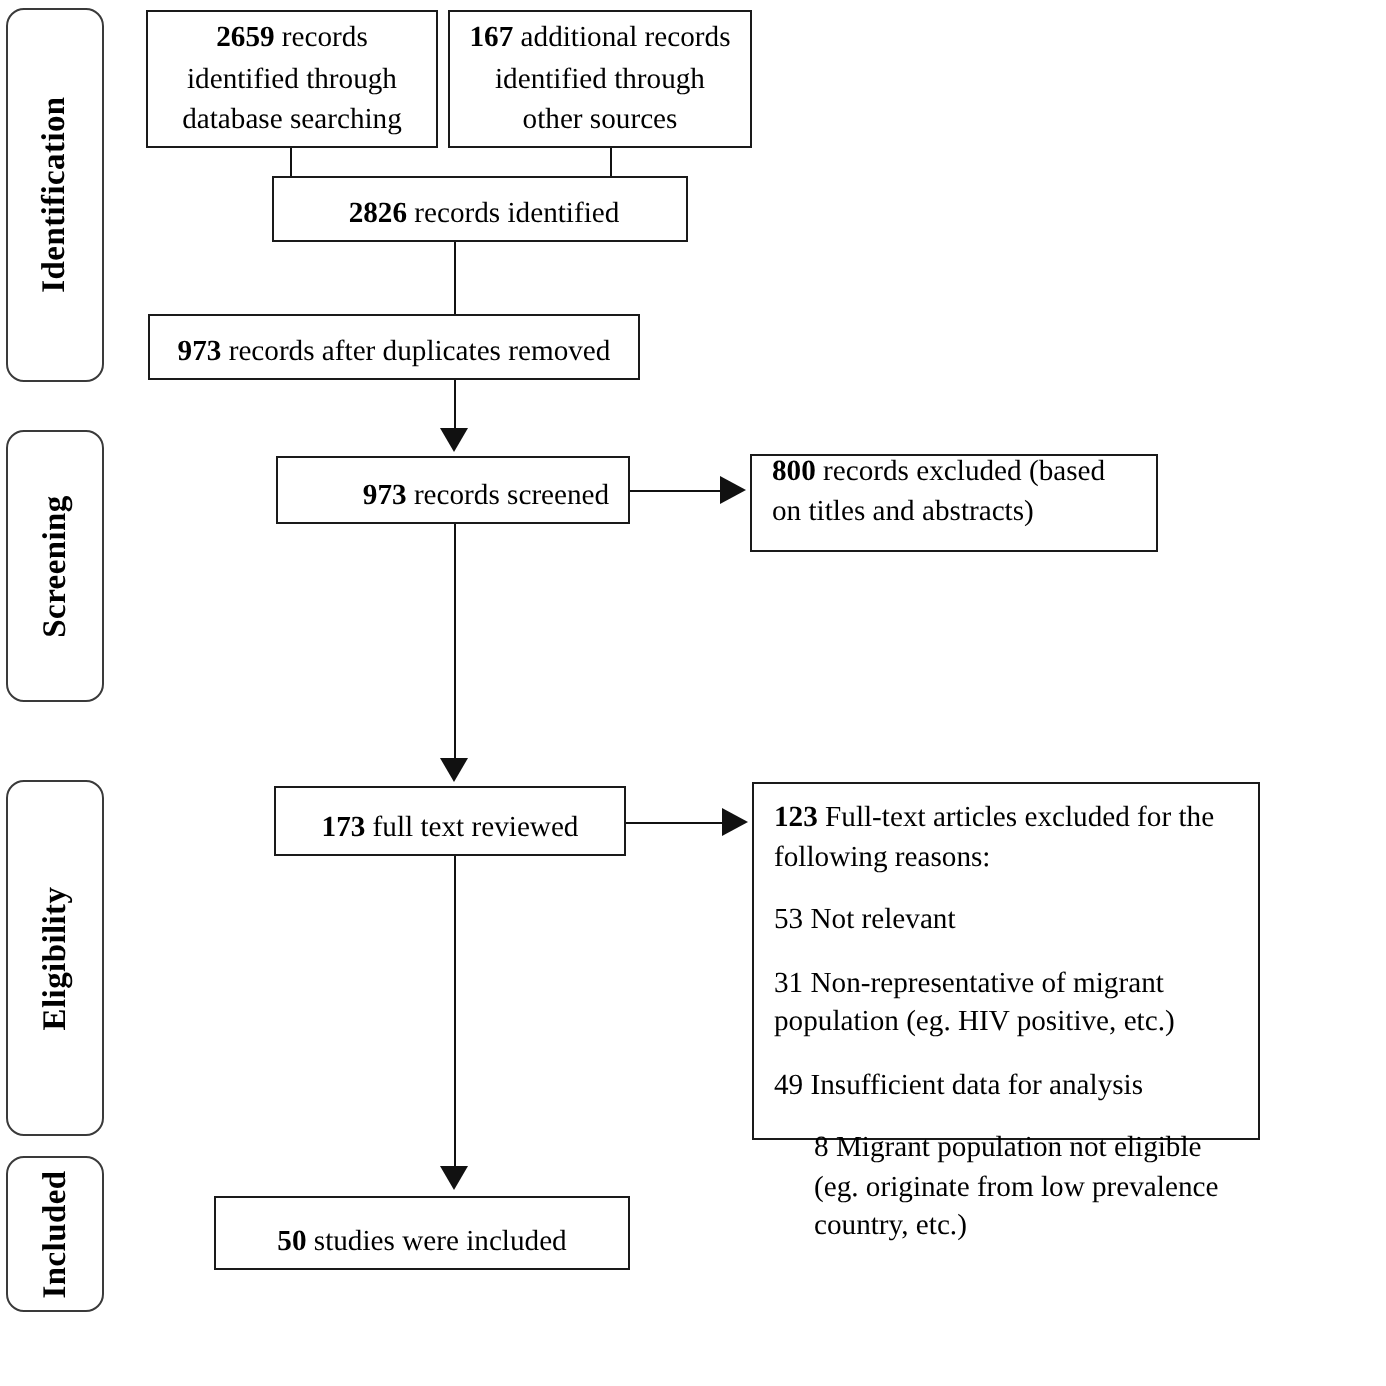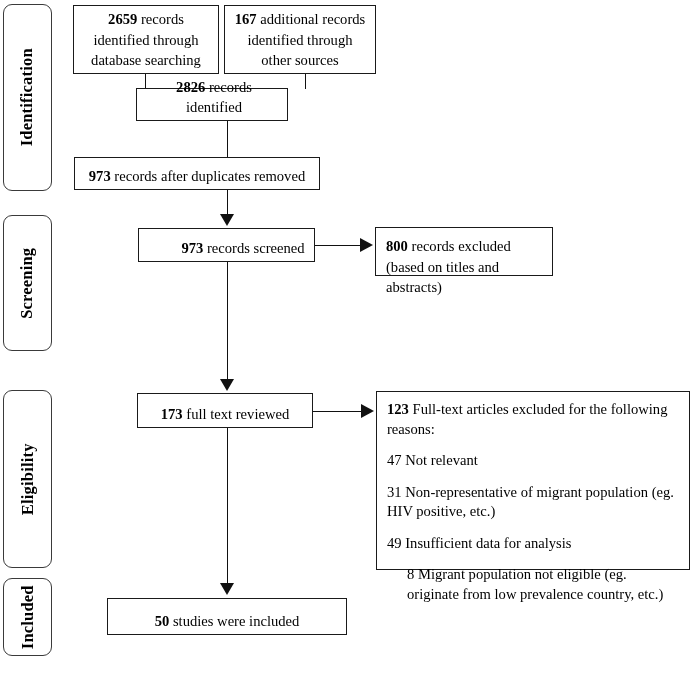--- a/index.html
+++ b/index.html
@@ -121,21 +121,21 @@
 
   <div class="flow-box" style="left:224px; top:5px; width:152px; height:69px;">
     <span>
       <span class="num">167</span><span> additional records identified through other sources</span>
     </span>
   </div>
 
   <div class="vline" style="left:145px; top:74px; height:15px;"></div>
   <div class="vline" style="left:305px; top:74px; height:15px;"></div>
 
-  <div class="flow-box" style="left:136px; top:88px; width:152px; height:33px;padding-left:10px;">
+  <div class="flow-box" style="left:136px; top:88px; width:208px; height:33px;padding-left:10px;">
     <span>
       <span class="num">2826</span><span> records identified</span>
     </span>
   </div>
 
   <div class="vline" style="left:227px; top:121px; height:36px;"></div>
 
   <div class="flow-box" style="left:74px; top:157px; width:246px; height:33px;">
     <span>
       <span class="num">973</span><span> records after duplicates removed</span>
@@ -147,52 +147,52 @@
 
   <div class="flow-box" style="left:138px; top:228px; width:177px; height:34px;padding-left:39px;">
     <span>
       <span class="num">973</span><span> records screened</span>
     </span>
   </div>
 
   <div class="hline" style="left:315px; top:245px; width:46px;"></div>
   <div class="arrow-right" style="left:360px; top:238px;"></div>
 
-  <div class="flow-box left-align" style="left:375px; top:227px; width:178px; height:49px;">
+  <div class="flow-box left-align" style="left:375px; top:227px; width:204px; height:49px;align-items:flex-end;">
     <span>
       <span class="num">800</span><span> records excluded (based on titles and abstracts)</span>
     </span>
   </div>
 
   <div class="vline" style="left:227px; top:262px; height:118px;"></div>
   <div class="arrow-down" style="left:220px; top:379px;"></div>
 
   <div class="flow-box" style="left:137px; top:393px; width:176px; height:35px;">
     <span>
       <span class="num">173</span><span> full text reviewed</span>
     </span>
   </div>
 
   <div class="hline" style="left:313px; top:411px; width:49px;"></div>
   <div class="arrow-right" style="left:361px; top:404px;"></div>
 
-  <div class="flow-box left-align" style="left:376px; top:391px; width:314px; height:179px;">
+  <div class="flow-box left-align" style="left:376px; top:391px; width:254px; height:179px;">
     <div class="reasons-list">
       <p class="reasons-head">
         <span class="num">123</span><span> Full-text articles excluded for the following reasons:</span>
       </p>
-      <p class="reason-item">47 Not relevant</p>
+      <p class="reason-item">53 Not relevant</p>
       <p class="reason-item">31 Non-representative of migrant population (eg. HIV positive, etc.)</p>
       <p class="reason-item">49 Insufficient data for analysis</p>
       <p class="reason-item">8 Migrant population not eligible (eg. originate from low prevalence country, etc.)</p>
     </div>
   </div>
 
   <div class="vline" style="left:227px; top:428px; height:156px;"></div>
   <div class="arrow-down" style="left:220px; top:583px;"></div>
 
-  <div class="flow-box" style="left:107px; top:598px; width:240px; height:37px;">
+  <div class="flow-box" style="left:107px; top:598px; width:208px; height:37px;">
     <span>
       <span class="num">50</span><span> studies were included</span>
     </span>
   </div>
 
 </div>
 
 </body></html>

